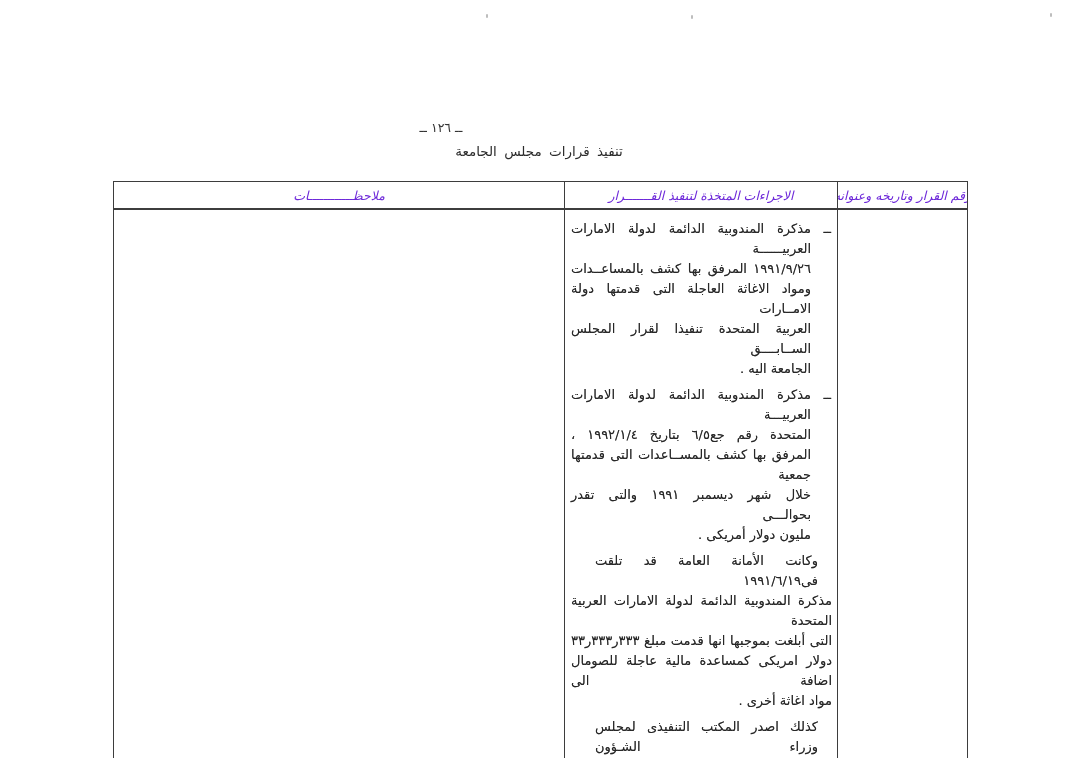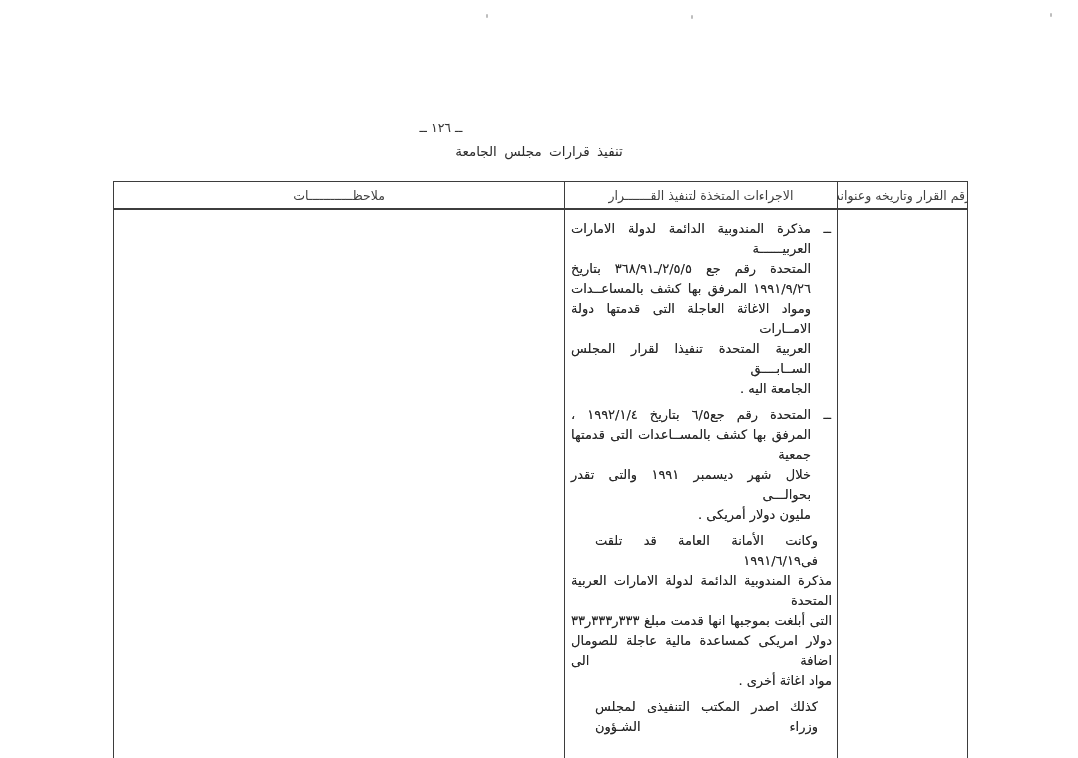--- a/index.html
+++ b/index.html
@@ -22,21 +22,21 @@
     position:absolute;left:113px;top:181px;width:853px;height:577px;
     border-top:1px solid #3d3d3d;border-left:1px solid #3d3d3d;border-right:1px solid #3d3d3d;
     direction:rtl;
   }
   .header-row{display:flex;height:26px;border-bottom:2px solid #3d3d3d;}
   .body-row{display:flex;height:548px;}
   .col-decision{width:130px;border-left:1px solid #3d3d3d;box-sizing:border-box;}
   .col-actions{width:273px;border-left:1px solid #3d3d3d;box-sizing:border-box;}
   .col-notes{flex:1;}
   .hcell{display:flex;align-items:center;justify-content:center;
-    font-size:12.5px;color:#404040;white-space:nowrap;overflow:hidden;}
+    font-size:12.5px;color:#6d28d9;white-space:nowrap;overflow:hidden;font-style:italic;}
   .actions-cell{
     padding:9px 5px 0 6px;font-size:13px;line-height:20px;color:#272727;
     text-shadow:0 0 .4px rgba(40,40,40,.55);
   }
   .para{margin-bottom:6px;}
   .para .line{text-align:justify;text-align-last:justify;}
   .para .line.last{text-align-last:right;}
   .indented .line:first-child{padding-right:14px;margin-left:24px;}
   .bulleted{position:relative;padding-right:21px;}
   .bullet{position:absolute;right:1px;top:0;}
@@ -57,28 +57,28 @@
     <div class="hcell col-decision">رقم القرار وتاريخه وعنوانه</div>
     <div class="hcell col-actions">الاجراءات المتخذة لتنفيذ القـــــــرار</div>
     <div class="hcell col-notes">ملاحظــــــــــــات</div>
   </div>
   <div class="body-row">
     <div class="col-decision"></div>
     <div class="col-actions actions-cell">
         <div class="para bulleted">
           <span class="bullet">ــ</span>
           <div class="line">مذكرة المندوبية الدائمة لدولة الامارات العربيــــــة</div>
-          <div class="line">المتحدة رقم جع ٢/٥/٥/ـ٣٦٨/٩١ بتاريخ</div>
           <div class="line">١٩٩١/٩/٢٦ المرفق بها كشف بالمساعــدات</div>
           <div class="line">ومواد الاغاثة العاجلة التى قدمتها دولة الامــارات</div>
           <div class="line">العربية المتحدة تنفيذا لقرار المجلس الســابــــق</div>
           <div class="line last">الجامعة اليه .</div>
         </div>
         <div class="para bulleted">
           <span class="bullet">ــ</span>
+          <div class="line">مذكرة المندوبية الدائمة لدولة الامارات العربيـــة</div>
           <div class="line">المتحدة رقم جع٦/٥ بتاريخ ١٩٩٢/١/٤ ،</div>
           <div class="line">المرفق بها كشف بالمســاعدات التى قدمتها جمعية</div>
           <div class="line">خلال شهر ديسمبر ١٩٩١ والتى تقدر بحوالـــى</div>
           <div class="line last">مليون دولار أمريكى .</div>
         </div>
         <div class="para indented">
           <div class="line">وكانت الأمانة العامة قد تلقت فى١٩٩١/٦/١٩</div>
           <div class="line">مذكرة المندوبية الدائمة لدولة الامارات العربية المتحدة</div>
           <div class="line">التى أبلغت بموجبها انها قدمت مبلغ ٣٣٣ر٣٣٣ر٣٣</div>
           <div class="line">دولار امريكى كمساعدة مالية عاجلة للصومال اضافة الى</div>

